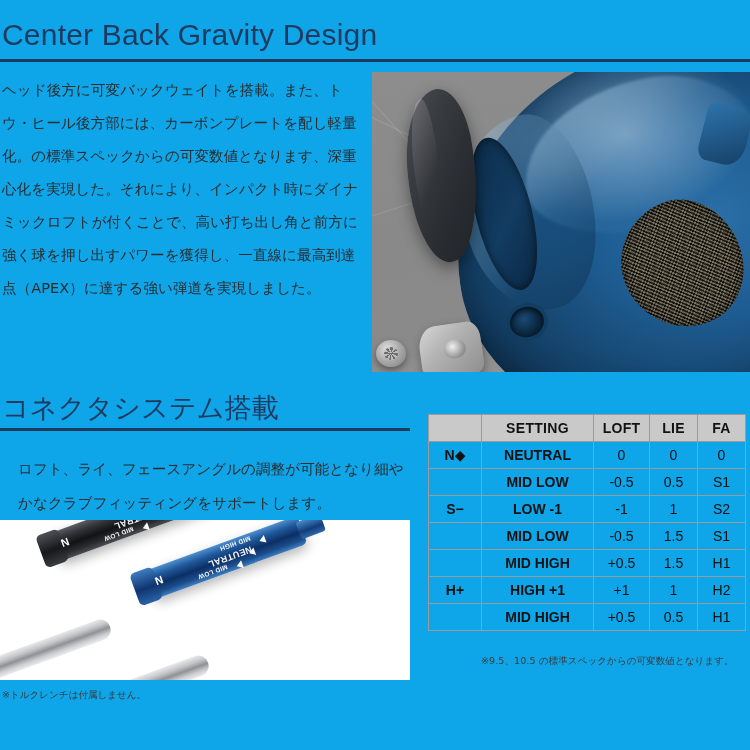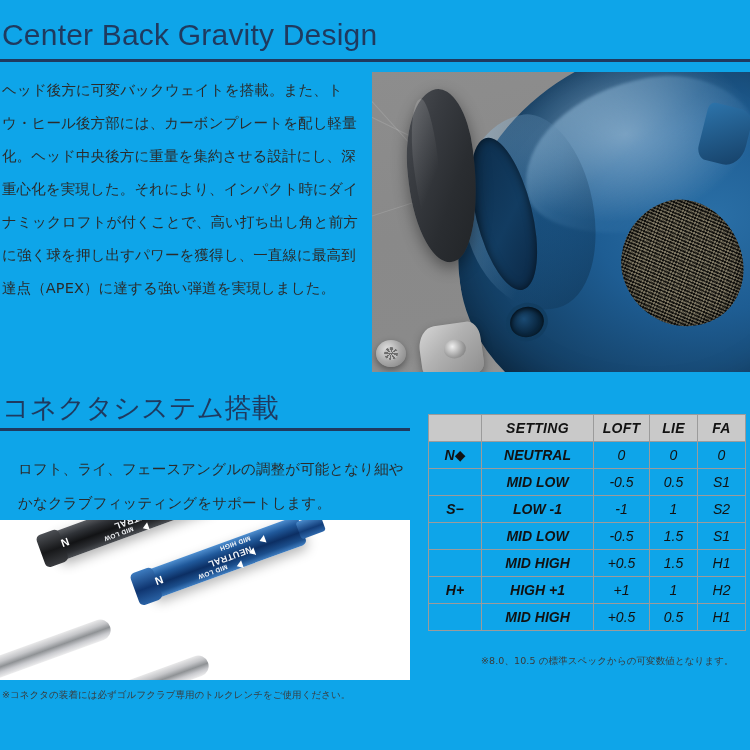--- a/index.html
+++ b/index.html
@@ -359,21 +359,20 @@
   #spec-table td {
     border: 1px solid #9b9b9b;
     text-align: center;
     font-size: 14px;
     font-weight: 700;
     color: #121212;
     height: 26px;
     padding: 0;
     line-height: 26px;
     white-space: nowrap;
-    font-style: italic;
   }
   #spec-table thead th {
     background: #c9c9c9;
     font-size: 14px;
     letter-spacing: 0.3px;
   }
   #spec-table td.col-code    { width: 54px; }
   #spec-table th.col-setting,
   #spec-table td.col-setting { width: 112px; }
   #spec-table th.col-loft,
@@ -414,21 +413,21 @@
   }
 </style>
 </head>
 <body>
 
 <div id="page">
 
   <h1 class="section-heading" id="heading-1">Center Back Gravity Design</h1>
   <div id="heading-1-rule"></div>
 
-  <p class="body-copy" id="paragraph-main">ヘッド後方に可変バックウェイトを搭載。また、トウ・ヒール後方部には、カーボンプレートを配し軽量化。ヘッド中央後方に重量を集約させる設計にし、深重心化を実現した。それにより、インパクト時にダイナミックロフトが付くことで、高い打ち出し角と前方に強く球を押し出すパワーを獲得し、一直線に最高到達点（APEX）に達する強い弾道を実現しました。</p>
+  <p class="body-copy" id="paragraph-main">ヘッド後方に可変バックウェイトを搭載。また、トウ・ヒール後方部には、カーボンプレートを配し軽量化。の標準スペックからの可変数値となります、深重心化を実現した。それにより、インパクト時にダイナミックロフトが付くことで、高い打ち出し角と前方に強く球を押し出すパワーを獲得し、一直線に最高到達点（APEX）に達する強い弾道を実現しました。</p>
 
   <div id="product-image">
     <div class="bg-streak" style="left:-10px; top:40px;  width:330px; transform:rotate(26deg);"></div>
     <div class="bg-streak" style="left:-20px; top:150px; width:300px; transform:rotate(-18deg);"></div>
     <div class="bg-streak" style="left:-10px; top:18px;  width:260px; transform:rotate(48deg);"></div>
     <div class="bg-streak" style="left:180px; top:232px; width:220px; transform:rotate(-9deg);"></div>
 
     <div id="driver-body"></div>
     <div id="driver-highlight"></div>
     <div id="hosel-tab"></div>
@@ -531,19 +530,19 @@
         <tr>
           <td class="col-code"></td>
           <td class="col-setting">MID HIGH</td>
           <td class="col-loft col-num">+0.5</td>
           <td class="col-lie col-num">0.5</td>
           <td class="col-fa col-num">H1</td>
         </tr>
       </tbody>
   </table>
 
-  <div class="note" id="table-note">※8.0、10.5 の標準スペックからの可変数値となります。</div>
+  <div class="note" id="table-note">※9.5、10.5 の標準スペックからの可変数値となります。</div>
 
   <div id="footnotes">
-    <div class="footnote-line">※コネクタの装着には必ずゴルフクラブ専用のトルクレンチをご使用ください。</div>
+    <div class="footnote-line">※トルクレンチは付属しません。</div>
   </div>
 
 </div>
 
 </body></html>

